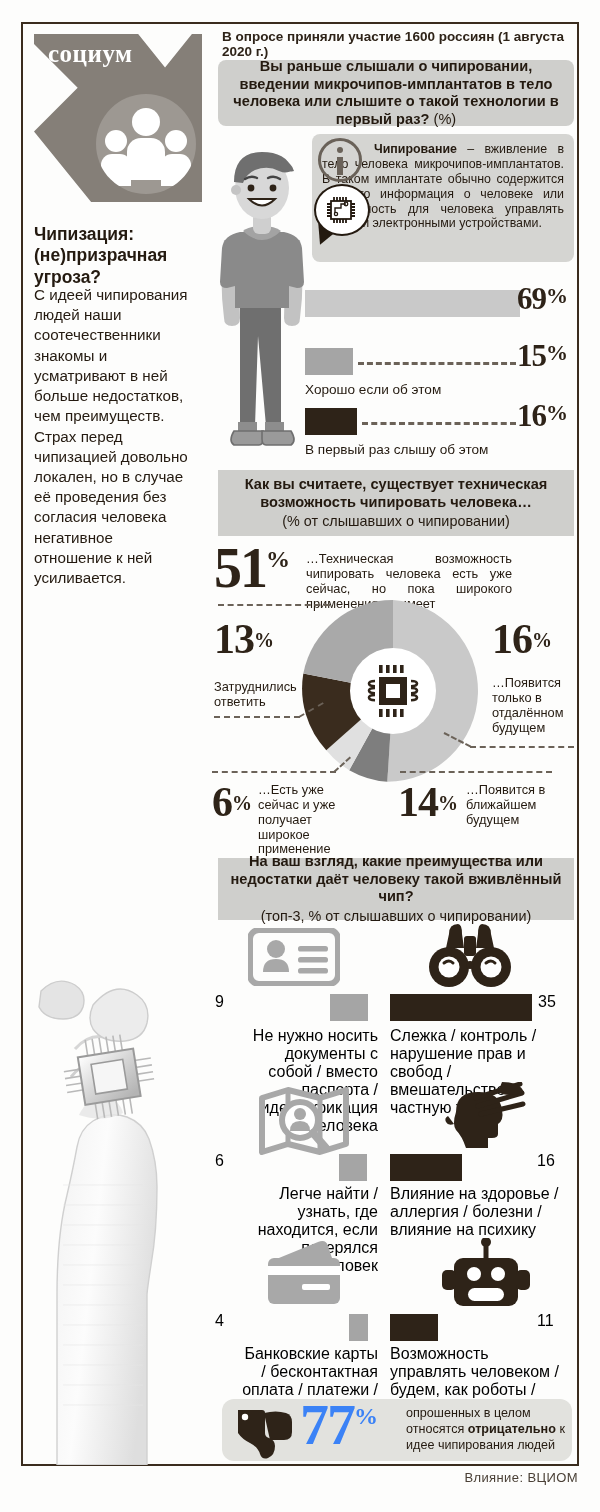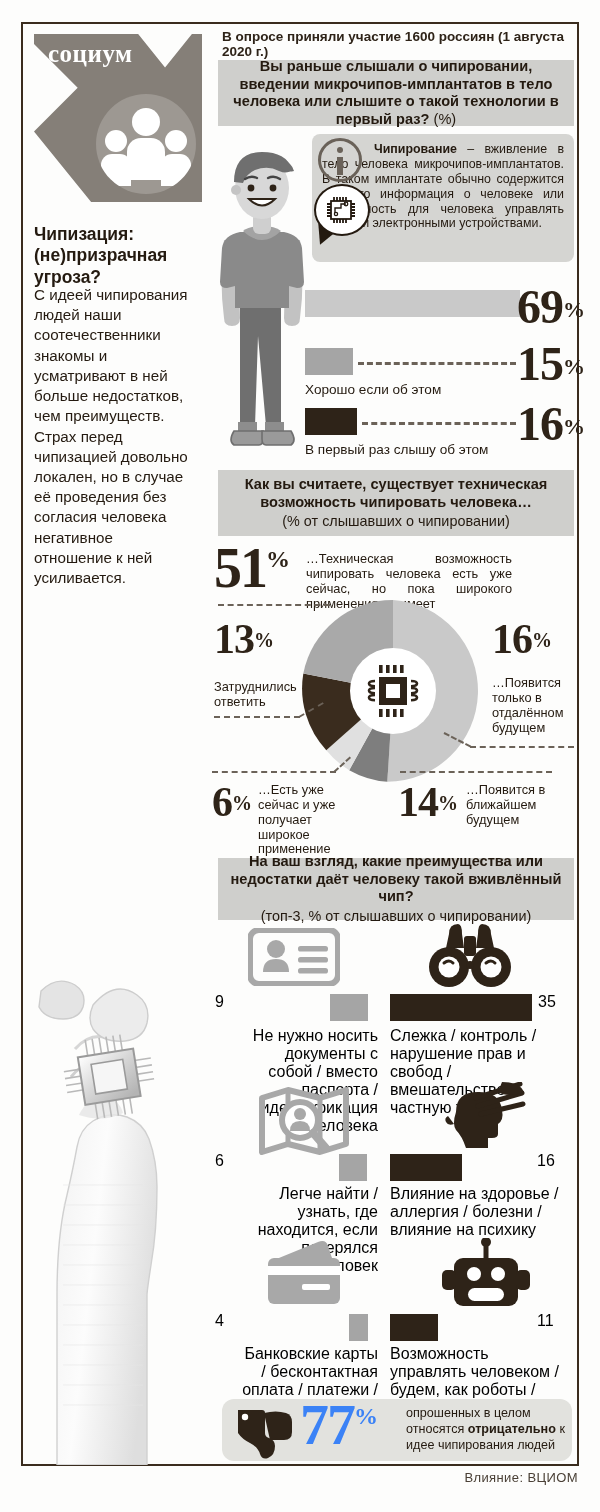--- a/index.html
+++ b/index.html
@@ -62,21 +62,21 @@
     text-align:center; color:#241a10; padding:6px 10px;
   }
   .banner .q {
     font-weight:bold; font-size:14.6px; line-height:1.2;
   }
   .banner .sub {
     font-weight:normal; font-size:14.4px; line-height:1.25; margin-top:1px;
   }
   .banner .pct { font-weight:normal; }
 
-  #banner1 { left:218px; top:60px; width:356px; height:66px; }
+  #banner1 { left:218px; top:60px; width:356px; height:66px;border-radius:8px; }
   #banner2 { left:218px; top:470px; width:356px; height:66px; }
   #banner3 { left:218px; top:858px; width:356px; height:62px; }
 
   
   .infobox {
     position:absolute; left:312px; top:134px; width:262px; height:128px;
     background:#d5d5d2; border-radius:8px;
     padding:8px 10px 8px 10px;
   }
   .infobox p {
@@ -116,21 +116,21 @@
   
   .boy { position:absolute; left:210px; top:136px; width:104px; height:322px; }
   .bar { position:absolute; height:27px; }
   .bar-dash {
     position:absolute; height:0; border-top:3px dashed #6b6258;
   }
   .bar-num {
     position:absolute; font-family:"Liberation Serif", serif;
     font-weight:bold; color:#2e2318; line-height:0.9;
   }
-  .bar-num .big { font-size:48px; letter-spacing:-1px; }
+  .bar-num .big { font-size:31px; letter-spacing:-1px; }
   .bar-num .sup { font-size:22px; vertical-align:super; }
   .bar-label {
     position:absolute; font-size:13.6px; color:#241a10; white-space:nowrap;
   }
 
   
   .donut-wrap { position:absolute; left:300px; top:598px; width:186px; height:186px; }
   .donut-hole {
     position:absolute; left:50px; top:50px; width:86px; height:86px;
     border-radius:50%; background:#ffffff;

